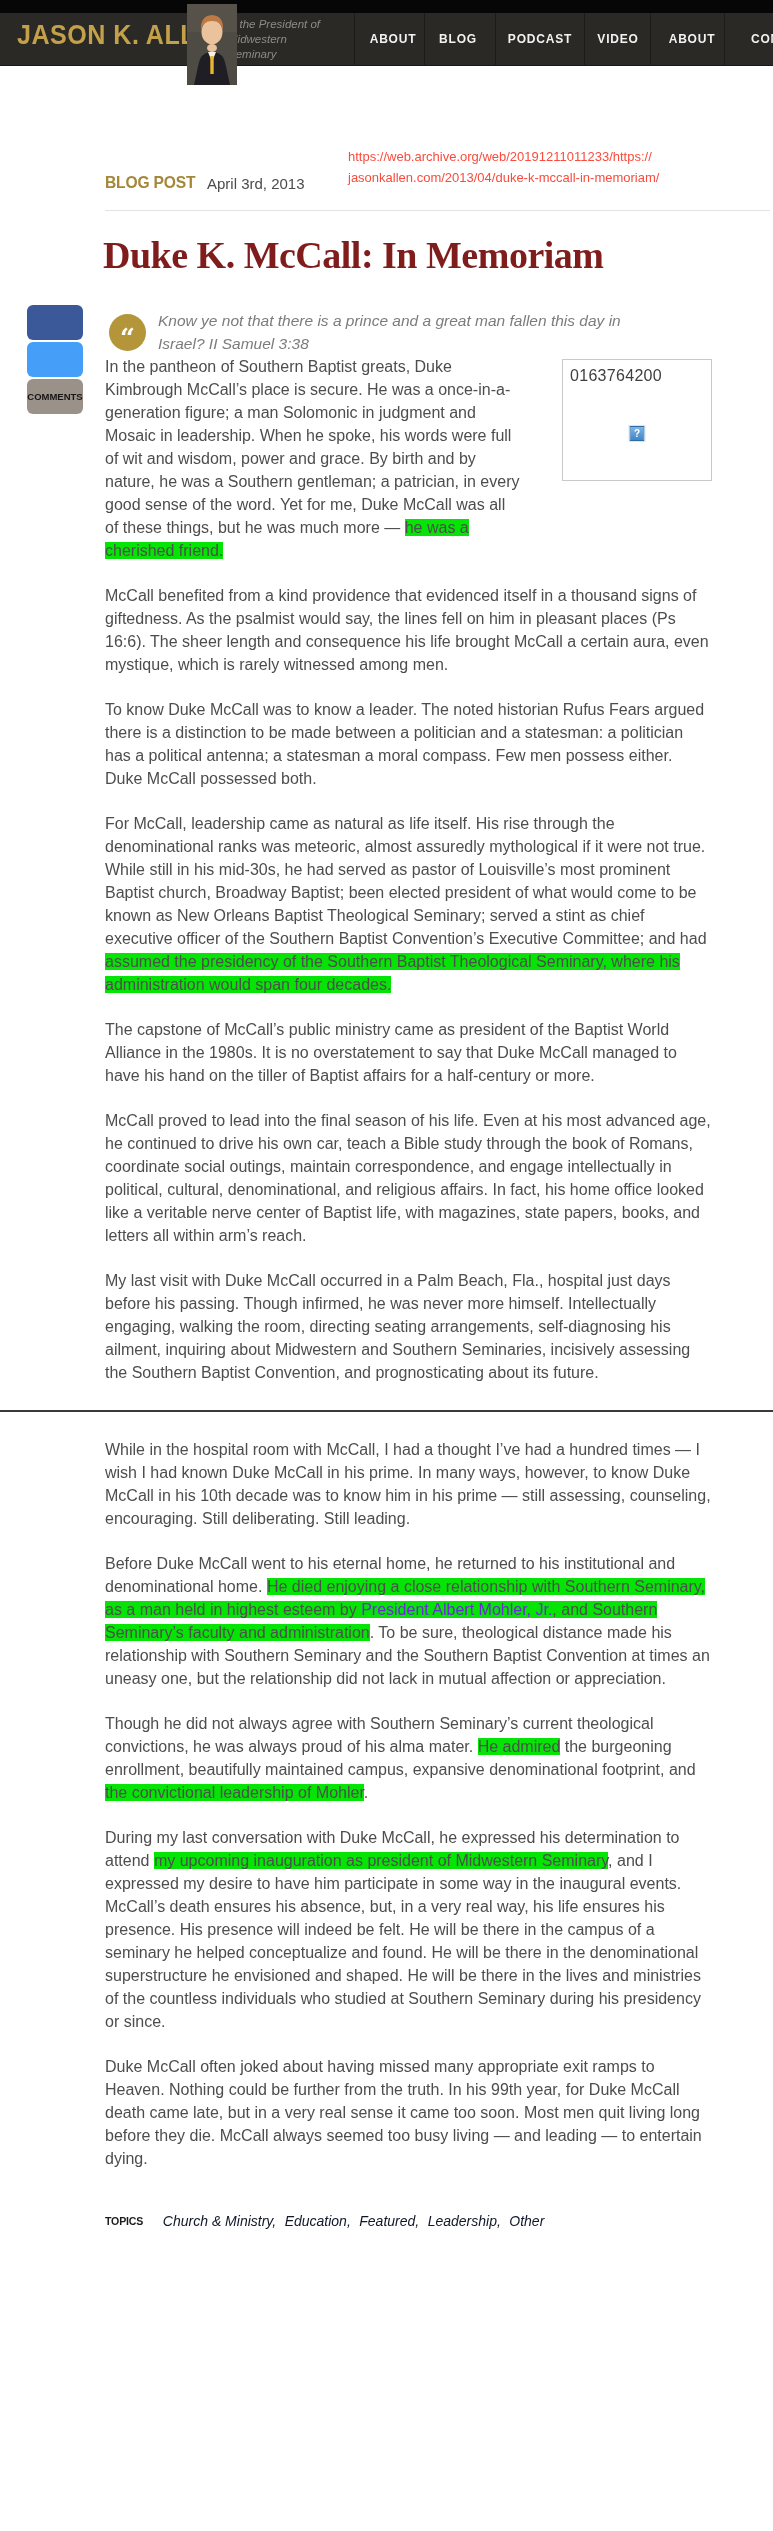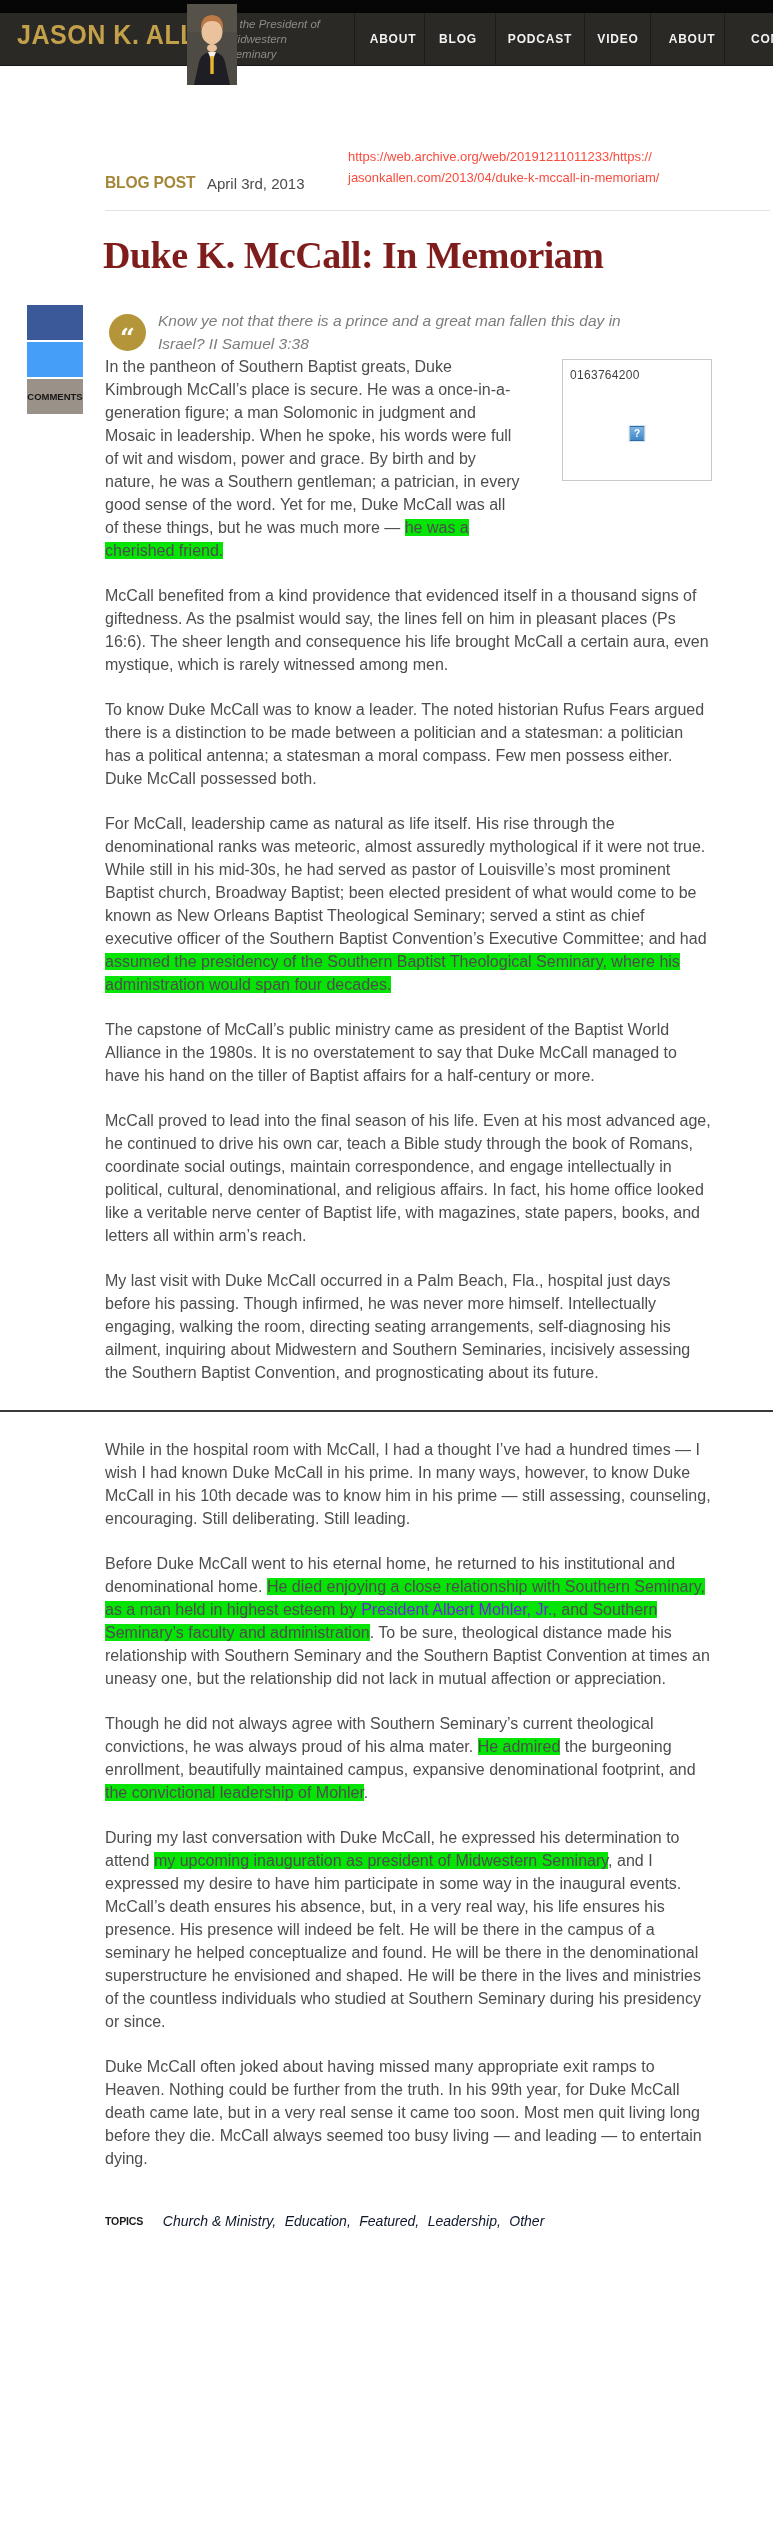--- a/index.html
+++ b/index.html
@@ -19,35 +19,35 @@
 
   
   .hero-zone { position:relative; width:773px; height:289px; }
   .kicker { position:absolute; left:105px; top:107px; color:#a5873a; font-size:17px; font-weight:700; letter-spacing:-.2px; transform:scaleX(.92); transform-origin:left center; white-space:nowrap; }
   .post-date { position:absolute; left:207px; top:109px; color:#4b4b4b; font-size:15px; }
   .archive-url { position:absolute; left:348px; top:80px; width:380px; color:#fa4b3d; font-size:13px; line-height:21px; }
   .meta-rule { position:absolute; left:105px; top:144px; width:665px; height:1px; background:#e3e3e3; }
   .post-title { position:absolute; left:103px; top:148px; width:640px; color:#7f1d1d; font-family:"Liberation Serif", serif; font-size:38px; font-weight:700; letter-spacing:-.5px;margin-top:19px; }
 
   .share-rail { position:absolute; left:27px; top:239px; width:56px; }
-  .share-btn { width:56px; height:35px; margin-bottom:2px; cursor:pointer; }
+  .share-btn { width:56px; height:35px; margin-bottom:2px; cursor:pointer;border-radius:6px; }
   .share-fb { background:#3b5998; }
   .share-tw { background:#459ff9; }
   .share-comments { background:#9a9289; color:#161616; font-size:9.5px; font-weight:700; display:flex; align-items:center; justify-content:center; letter-spacing:0; }
 
   .quote-block { position:absolute; left:109px; top:243px; }
   .quote-circle { position:absolute; left:0; top:5px; width:37px; height:37px; border-radius:50%; background:#b59539; color:#ffffff; text-align:center; font-family:"DejaVu Serif", serif; font-weight:700; font-size:26px; line-height:48px; }
   .quote-text { position:absolute; left:49px; top:0; width:512px; font-size:15.5px; font-style:italic; color:#7c7c7c; line-height:23px; }
 
   
   .article { position:relative; padding:0 61px 0 105px; color:#4d4d4d; font-size:16px; line-height:23px; }
   .article p { margin-bottom:22px; }
   .ad-float { float:right; width:150px; height:200px; margin:4px 0 10px 40px; }
   .ad-box { position:relative; width:150px; height:122px; border:1px solid #c9c9c9; background:#fff; padding:4px 7px; }
-  .ad-number { font-size:12px; color:#3f3f3f; letter-spacing:.3px; }
+  .ad-number { font-size:16px; color:#3f3f3f; letter-spacing:.3px; }
   .broken-img { position:absolute; left:50%; top:66px; transform:translateX(-50%); width:15px; height:15px; background:linear-gradient(180deg,#7fb5e6,#3f87c7); border:1px solid #2f6ca3; outline:1px solid #d7e6f2; color:#ffffff; font-size:10px; font-weight:700; text-align:center; line-height:13px; }
   .seg-hl { background:#06e406; }
   .seg-hl-link { background:#06e406; color:#6d28d9; cursor:pointer; }
   .section-divider { width:773px; margin:26px 0 26px -105px; border:0; border-top:2px solid #3a3a3a; }
 
   
   .topics-row { position:relative; margin:42px 0 0 105px; padding-bottom:40px; }
   .topics-label { display:inline-block; color:#1c1c1c; font-size:11.5px; font-weight:700; letter-spacing:-.2px; transform:scaleX(.92); transform-origin:left center; margin-right:12px; vertical-align:1px; }
   .topic-link { color:#0f172a; font-size:14px; font-style:italic; margin-right:4px; cursor:pointer; }
 </style>

